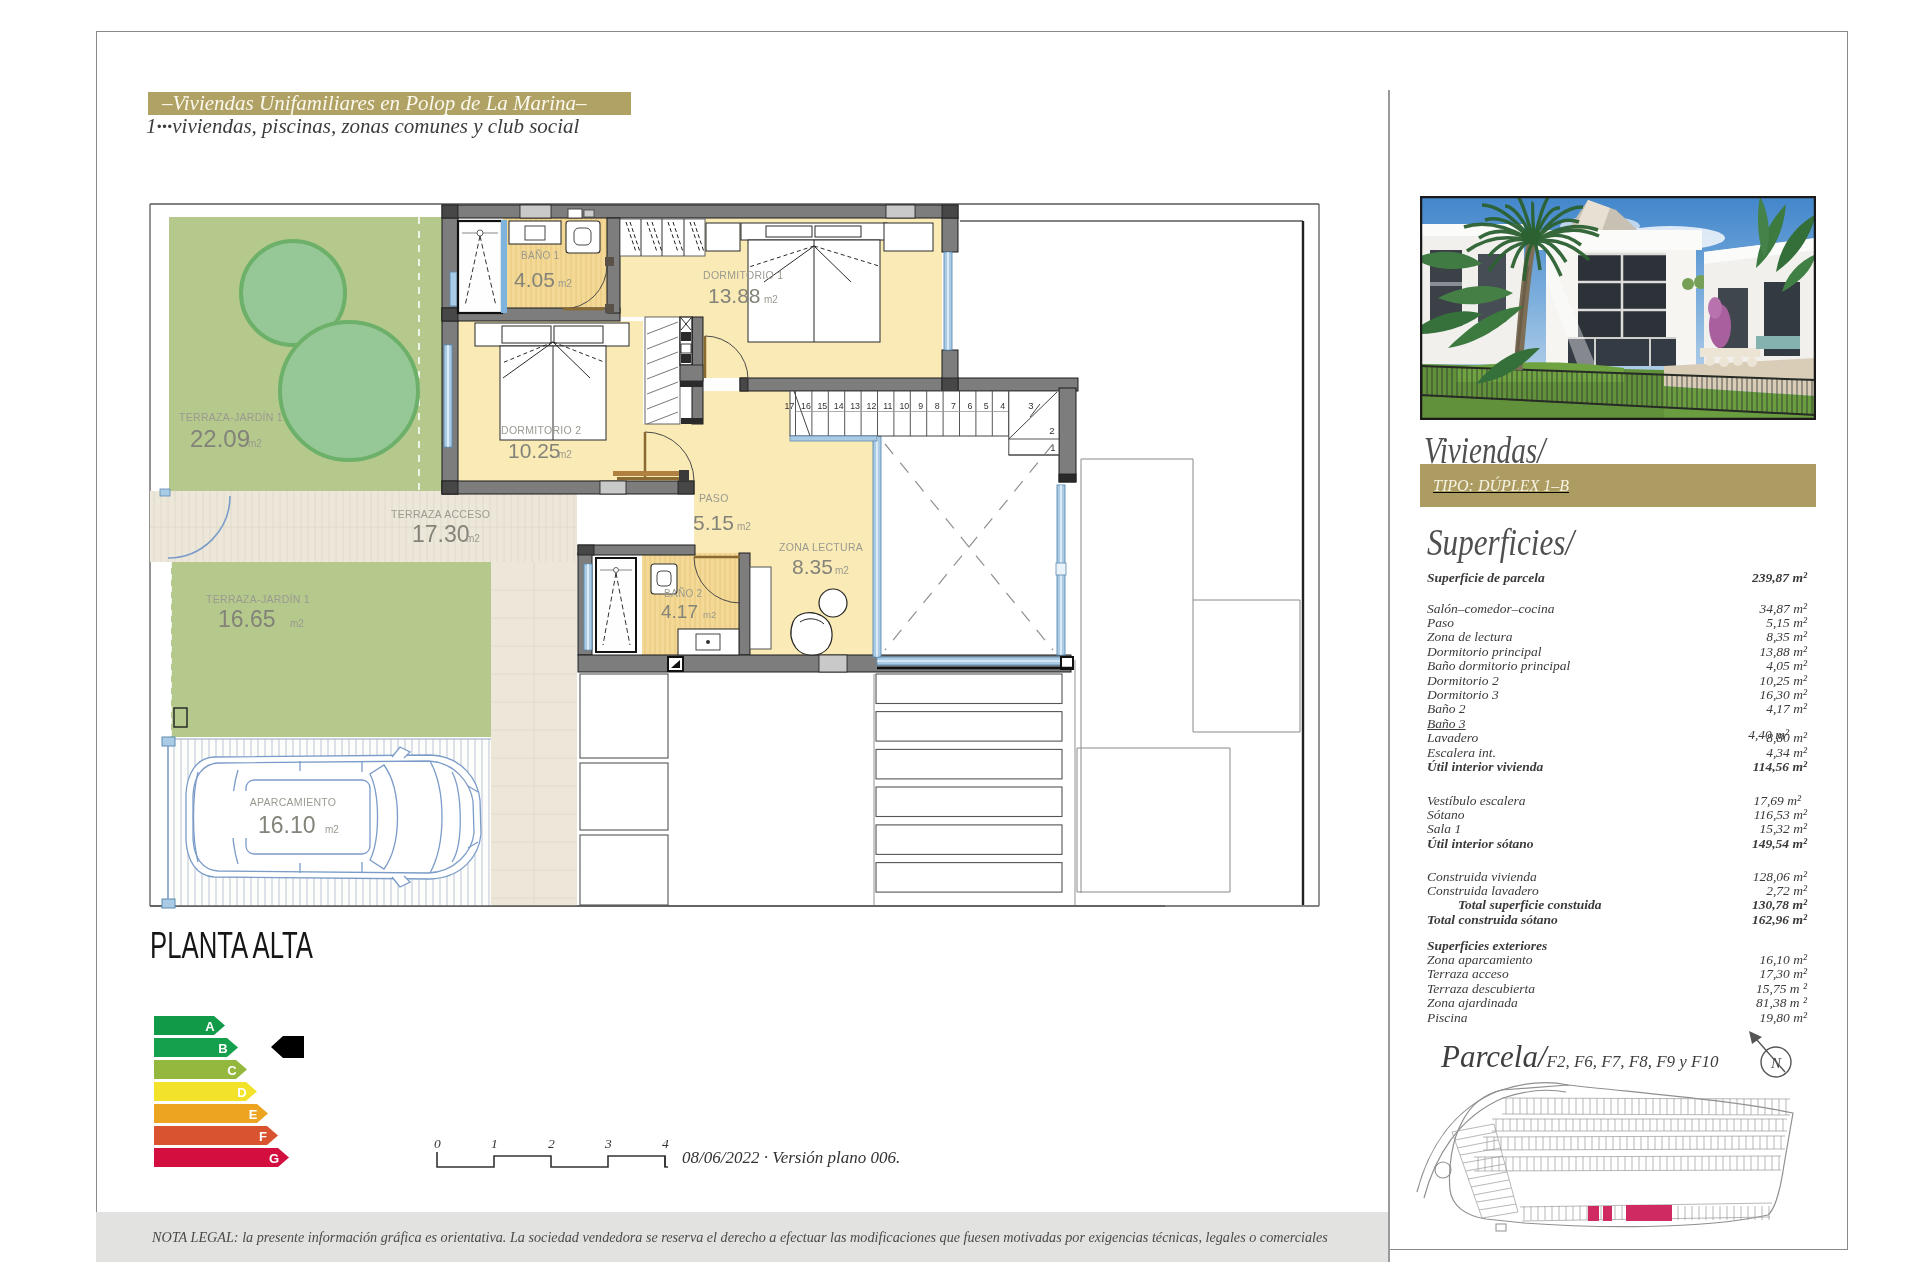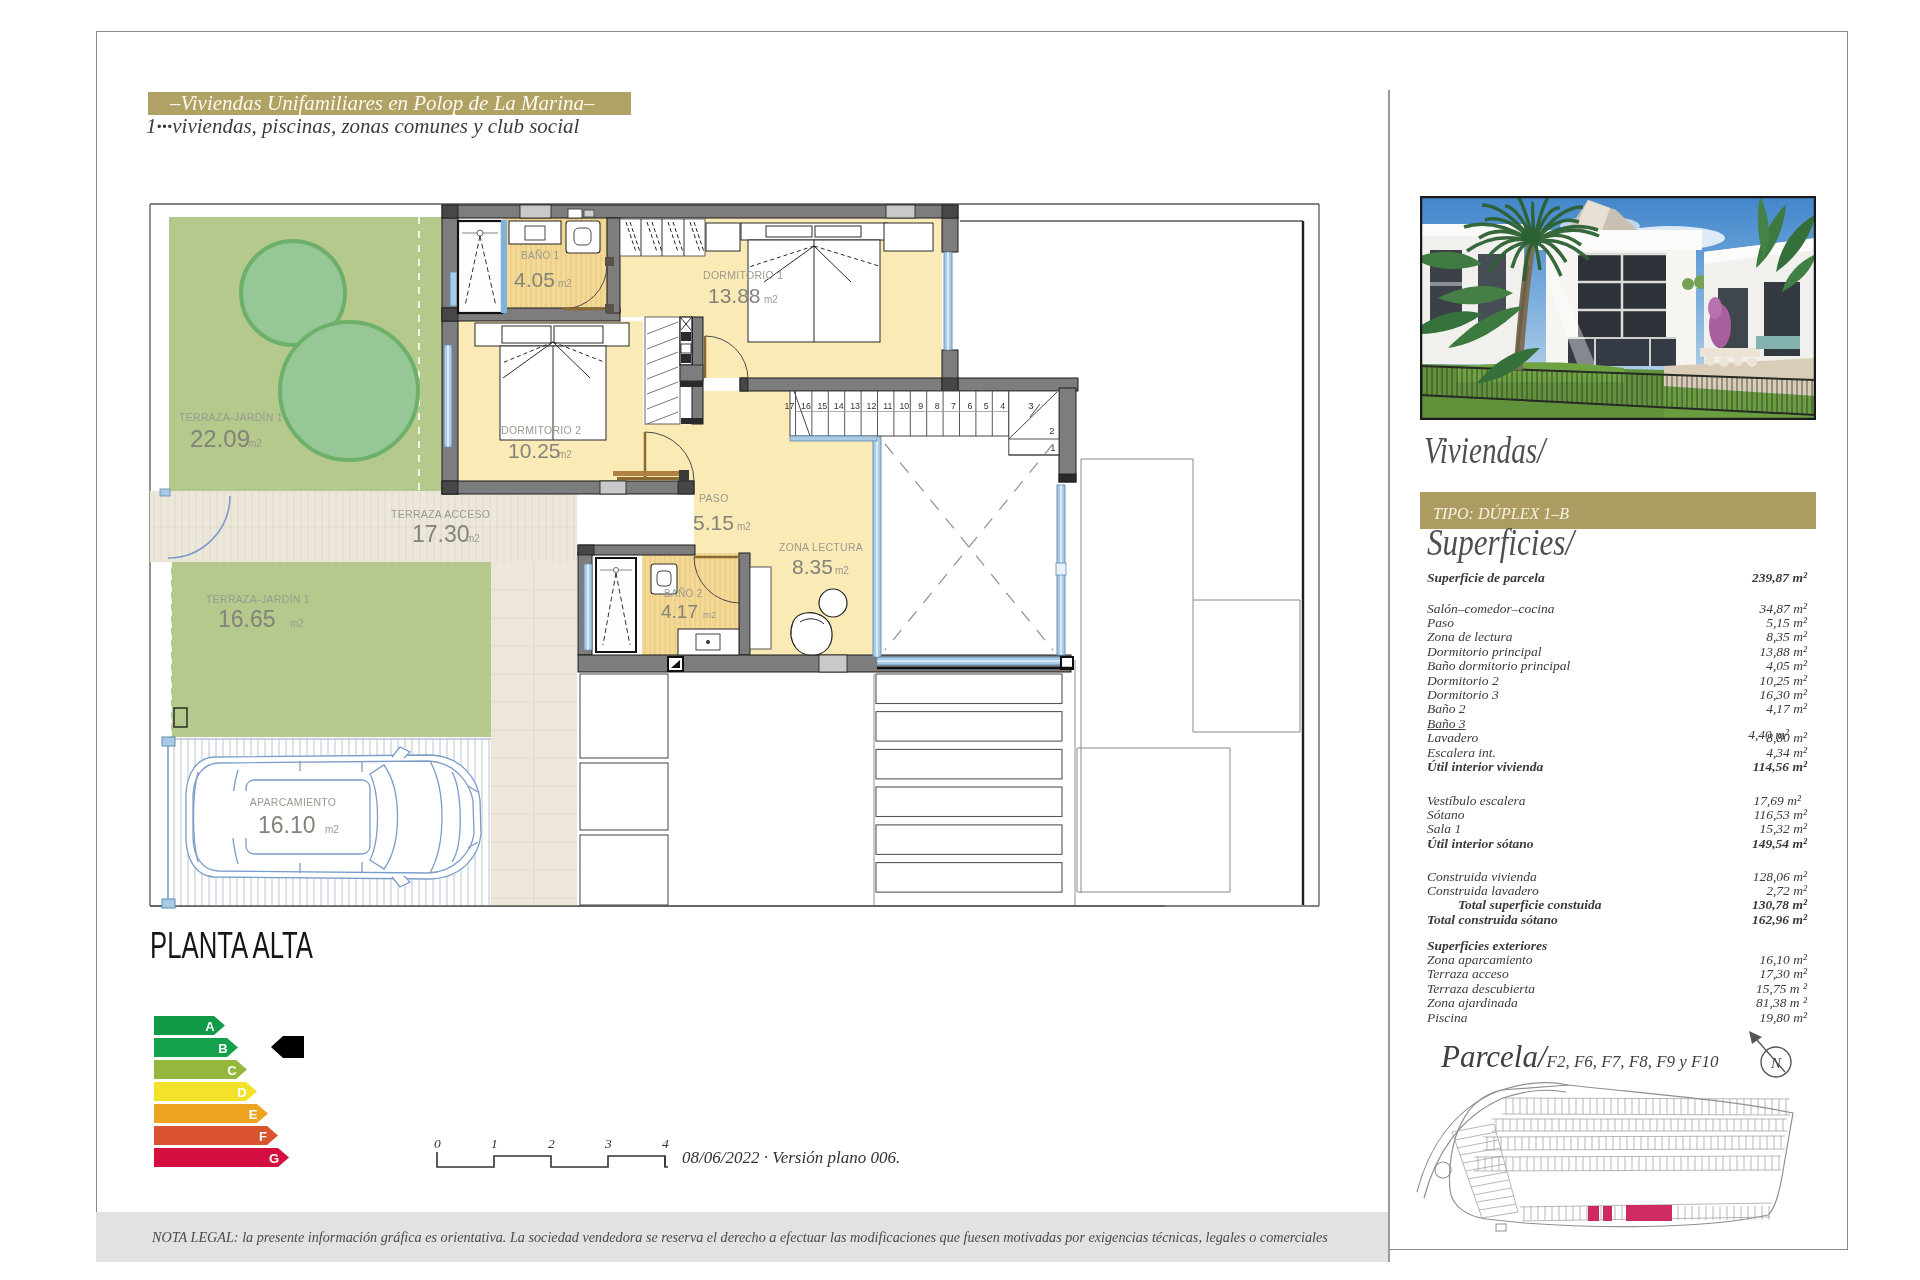--- a/index.html
+++ b/index.html
@@ -803,21 +803,21 @@
 </g>
 
 <rect x="1588" y="1206" width="11" height="15" fill="#cf2b62"></rect>
 <rect x="1603" y="1206" width="9" height="15" fill="#cf2b62"></rect>
 <rect x="1626" y="1205" width="46" height="16" fill="#cf2b62"></rect>
 <circle cx="1443" cy="1170" r="8" fill="none" stroke="#8f8f8f" stroke-width="1.1"></circle>
 <rect x="1496" y="1224" width="10" height="7" fill="none" stroke="#8f8f8f" stroke-width="1"></rect>
 </svg>
 
 <div class="abs" style="left:148px;top:92px;width:483px;height:23px;background:#b0a264;">
-  <div style="font:italic 21px/23px 'Liberation Serif',serif;color:#fbf8ee;padding-left:22px;white-space:nowrap;">–Viviendas Unifamiliares en Polop de La Marina–</div>
+  <div style="font:italic 21px/23px 'Liberation Serif',serif;color:#fbf8ee;padding-left:14px;white-space:nowrap;">–Viviendas Unifamiliares en Polop de La Marina–</div>
 </div>
 
 <div class="abs" style="left:146px;top:115px;width:600px;font:italic 21px/22px 'Liberation Serif',serif;color:#3c3c3c;">1<b>···</b>viviendas, piscinas, zonas comunes y club social</div>
 
 <div class="abs" style="left:96px;top:1212px;width:1292px;height:50px;background:#e2e2e0;">
   <div style="font:italic 14.2px/18px 'Liberation Serif',serif;color:#4a4a4a;padding:16px 8px 0 56px;white-space:nowrap;">NOTA LEGAL: la presente información gráfica es orientativa. La sociedad vendedora se reserva el derecho a efectuar las modificaciones que fuesen motivadas por exigencias técnicas, legales o comerciales</div>
 </div>
 
 <svg width="396" height="224" viewBox="0 0 396 224" style="position:absolute;left:1420px;top:196px">
 <defs>
@@ -1003,21 +1003,21 @@
 <path d="M366,8 C348,28 338,48 336,72 C354,56 364,34 366,8 Z" fill="#3c7a40"></path>
 <path d="M396,18 C372,32 360,52 356,76 C376,62 390,42 396,18 Z" fill="#346f39"></path>
 <path d="M396,58 C378,66 366,80 362,96 C380,86 392,74 396,58 Z" fill="#408044"></path>
 <path d="M340,0 C336,22 338,44 344,62 C352,44 350,20 340,0 Z" fill="#45824a"></path>
 
 <rect x="1" y="1" width="394" height="222" fill="none" stroke="#1a1a1a" stroke-width="2.5"></rect>
 </svg>
 
 <div class="abs" style="left:1424px;top:430px;font:italic 38px/40px 'Liberation Serif',serif;color:#4f4f4f;transform:scaleX(0.77);transform-origin:left top;">Viviendas/</div>
 
-<div class="abs" style="left:1420px;top:492px;width:396px;height:37px;background:#ac9c62;">
+<div class="abs" style="left:1420px;top:464px;width:396px;height:43px;background:#ac9c62;text-decoration:underline;">
   <div style="font:italic 16px/20px 'Liberation Serif',serif;color:#f7f3e2;padding:12px 0 0 13px;">TIPO: DÚPLEX 1–B</div>
 </div>
 
 <div class="abs" style="left:1427px;top:522px;font:italic 38px/40px 'Liberation Serif',serif;color:#4f4f4f;transform:scaleX(0.82);transform-origin:left top;">Superficies/</div>
 
 <div style="position:absolute;left:1427px;top:571px;width:382px;height:14.4px;font:italic 13.5px/14.4px 'Liberation Serif',serif;color:#3a3a3a;font-weight:bold;">
     <span style="position:absolute;left:0;">Superficie de parcela</span>
     <span style="position:absolute;right:2px;">239,87 m²</span>
   </div>
 

